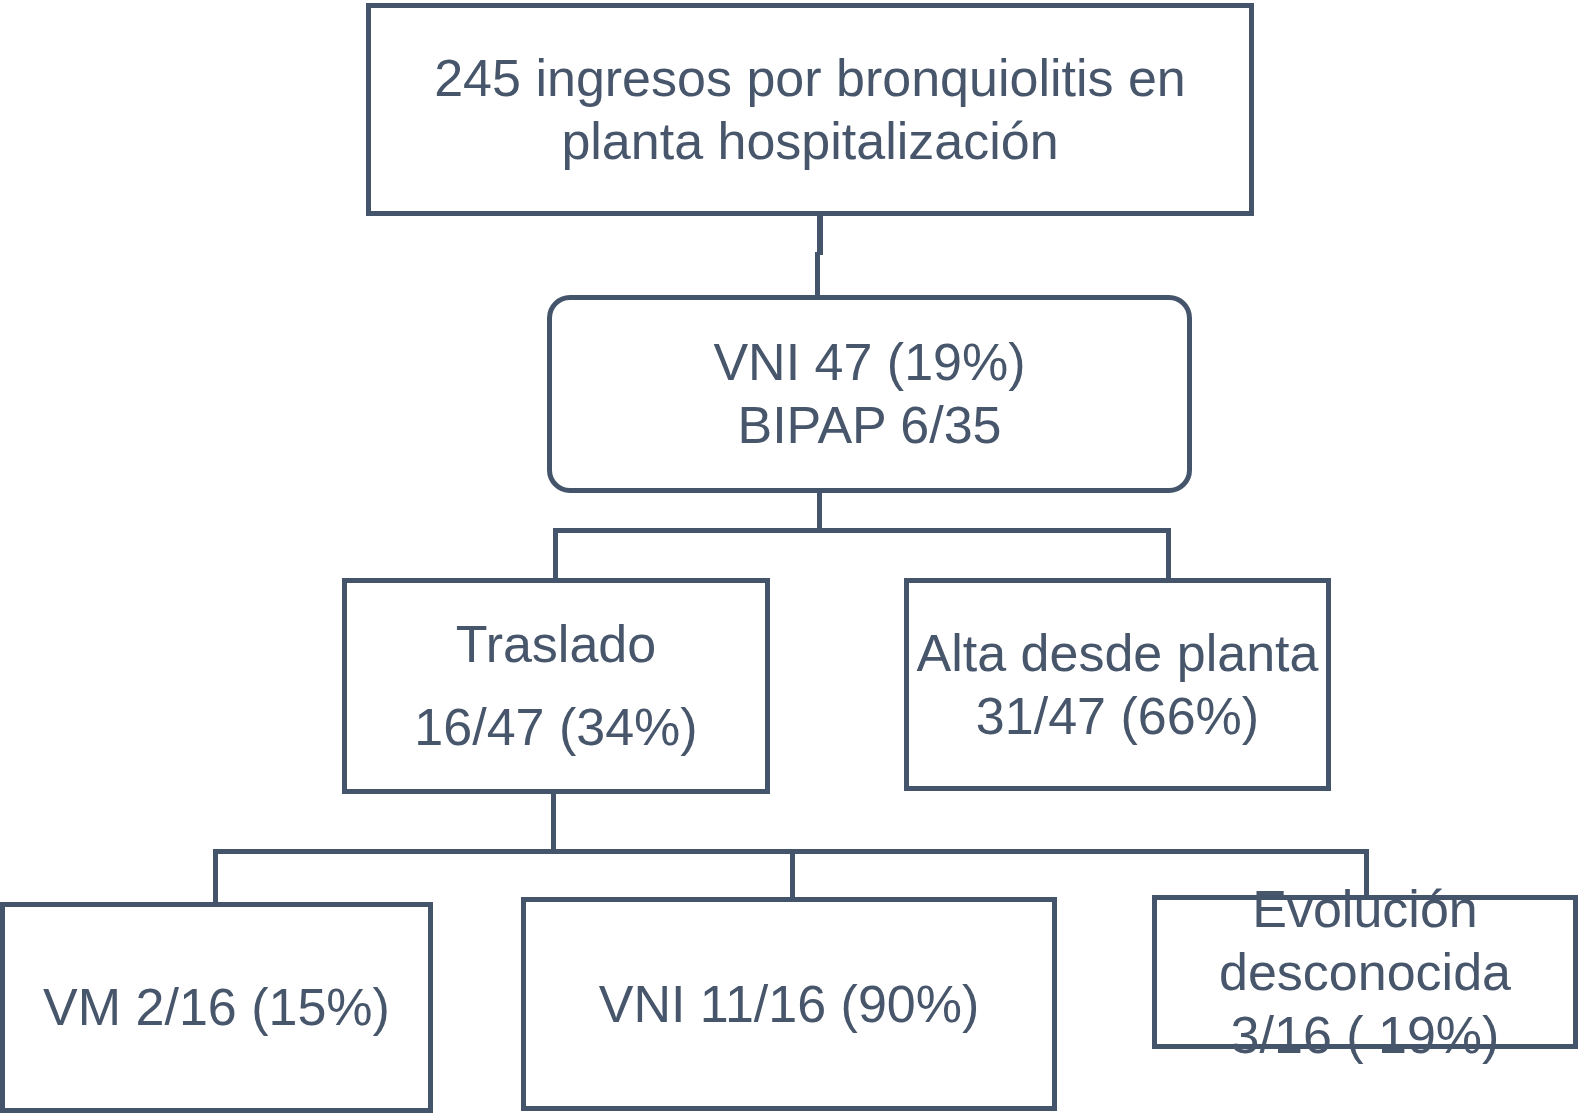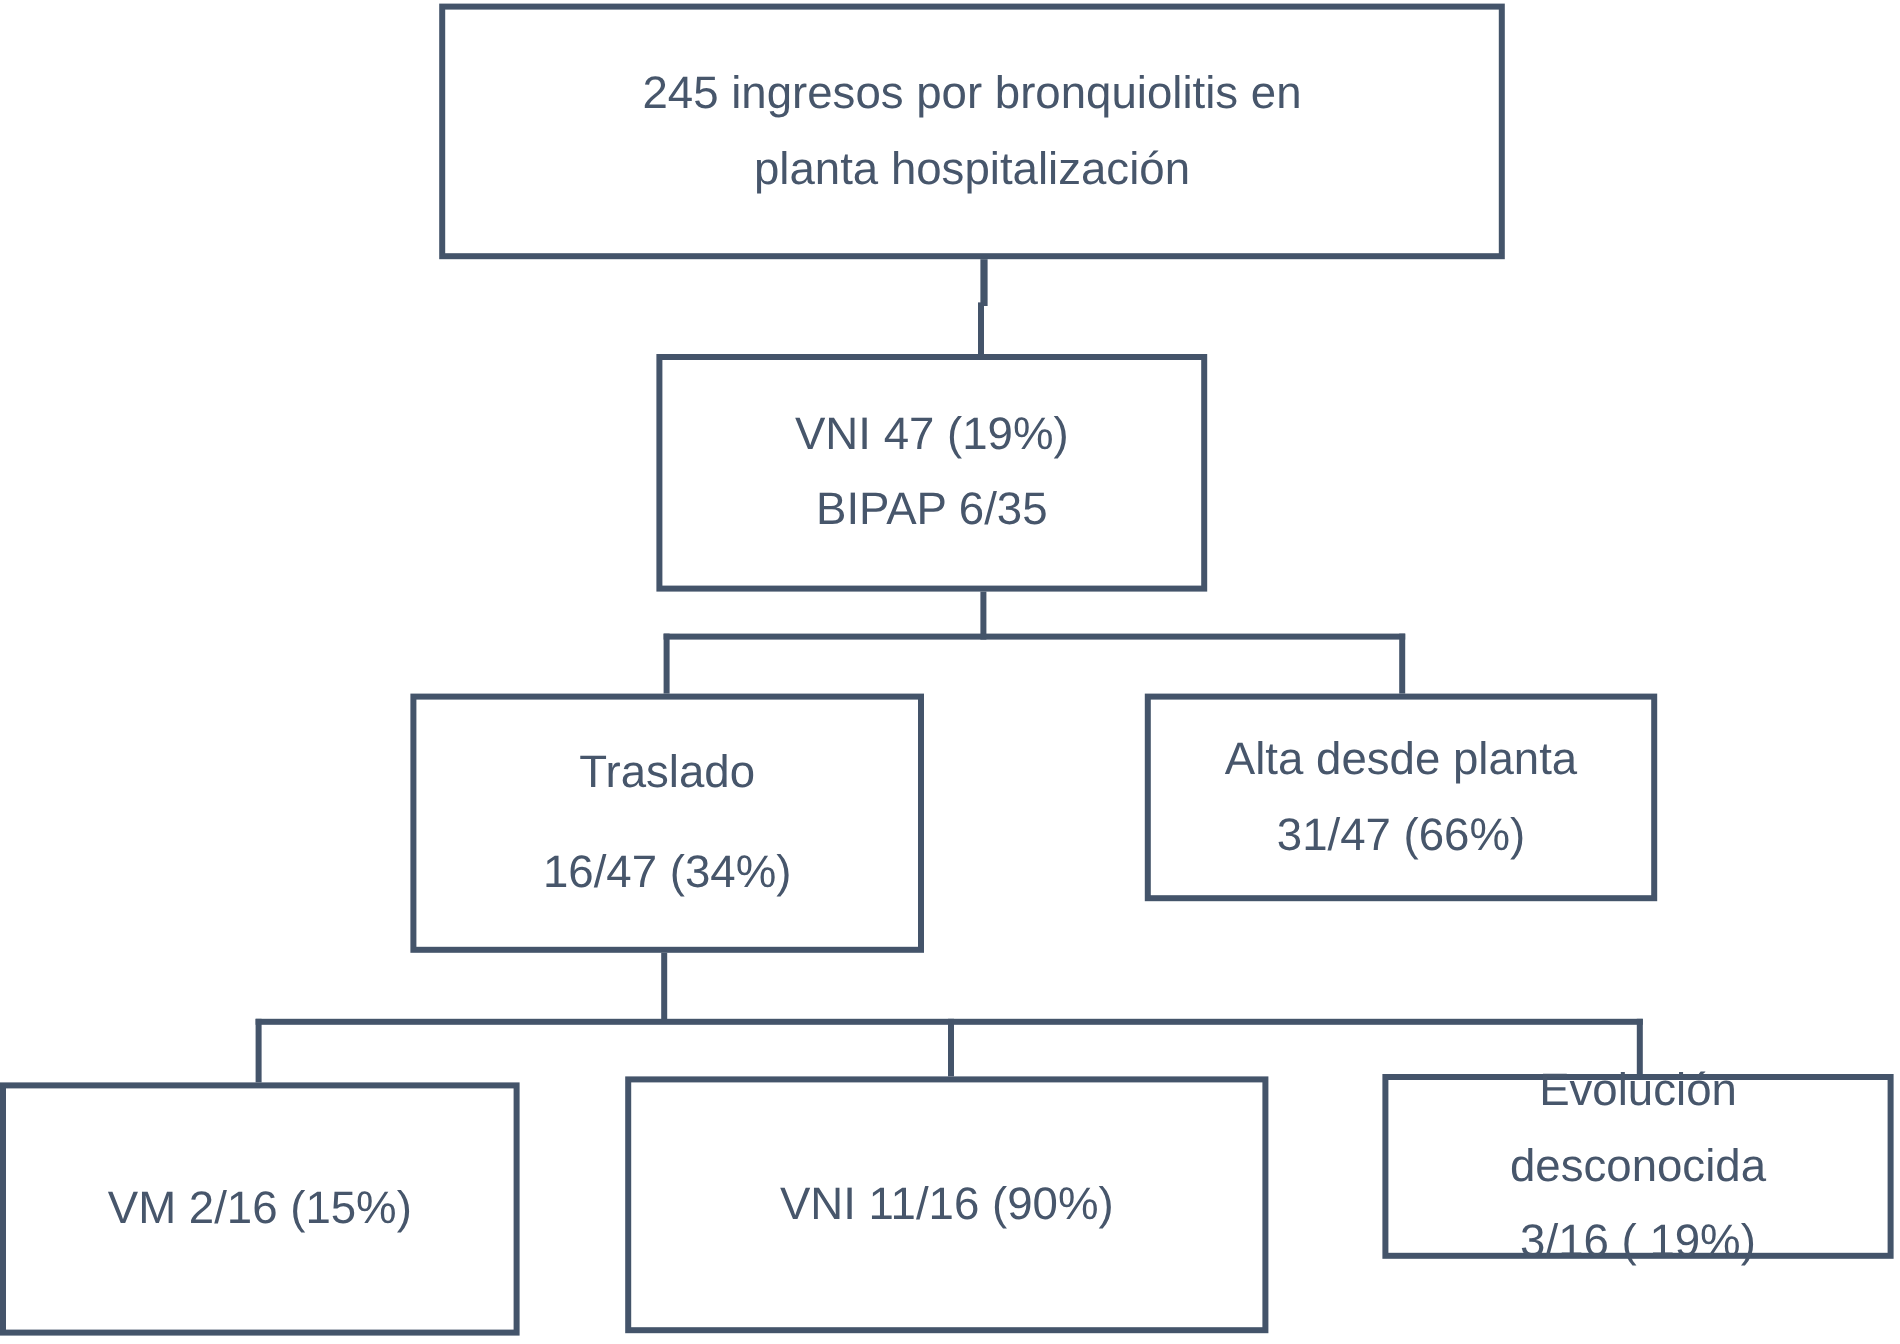--- a/index.html
+++ b/index.html
@@ -19,21 +19,21 @@
     position: absolute;
     box-sizing: border-box;
     border: 5px solid var(--line, #44546A);
     background: #ffffff;
     display: flex;
     flex-direction: column;
     justify-content: center;
     align-items: center;
     text-align: center;
     color: var(--text, #44546A);
-    font-size: 38px;
+    font-size: 52px;
     line-height: 63px;
     white-space: pre;
   }
   .box .ln { display: block; }
   .edge {
     position: absolute;
     background: var(--line, #44546A);
   }
 </style>
 </head>
@@ -53,31 +53,31 @@
   <div class="edge" style="left:213px;top:849px;width:1156px;height:5px;"></div>
   <div class="edge" style="left:213px;top:849px;width:5px;height:57px;"></div>
   <div class="edge" style="left:790px;top:849px;width:5px;height:52px;"></div>
   <div class="edge" style="left:1364px;top:849px;width:5px;height:50px;"></div>
 
   <div class="box" style="left:366px;top:3px;width:888px;height:213px;">
     <span class="ln">245 ingresos por bronquiolitis en</span>
     <span class="ln">planta hospitalización</span>
   </div>
 
-  <div class="box" style="left:547px;top:295px;width:459px;height:198px;">
+  <div class="box" style="left:547px;top:295px;width:645px;height:198px;border-radius:23px;">
     <span class="ln">VNI 47 (19%)</span>
     <span class="ln">BIPAP 6/35</span>
   </div>
 
   <div class="box" style="left:342px;top:578px;width:428px;height:216px;gap:20px;">
     <span class="ln">Traslado</span>
     <span class="ln">16/47 (34%)</span>
   </div>
 
-  <div class="box" style="left:954px;top:578px;width:427px;height:173px;">
+  <div class="box" style="left:904px;top:578px;width:427px;height:213px;">
     <span class="ln">Alta desde planta</span>
     <span class="ln">31/47 (66%)</span>
   </div>
 
   <div class="box" style="left:0px;top:902px;width:433px;height:211px;">
     <span class="ln">VM 2/16 (15%)</span>
   </div>
 
   <div class="box" style="left:521px;top:897px;width:536px;height:214px;">
     <span class="ln">VNI 11/16 (90%)</span>

